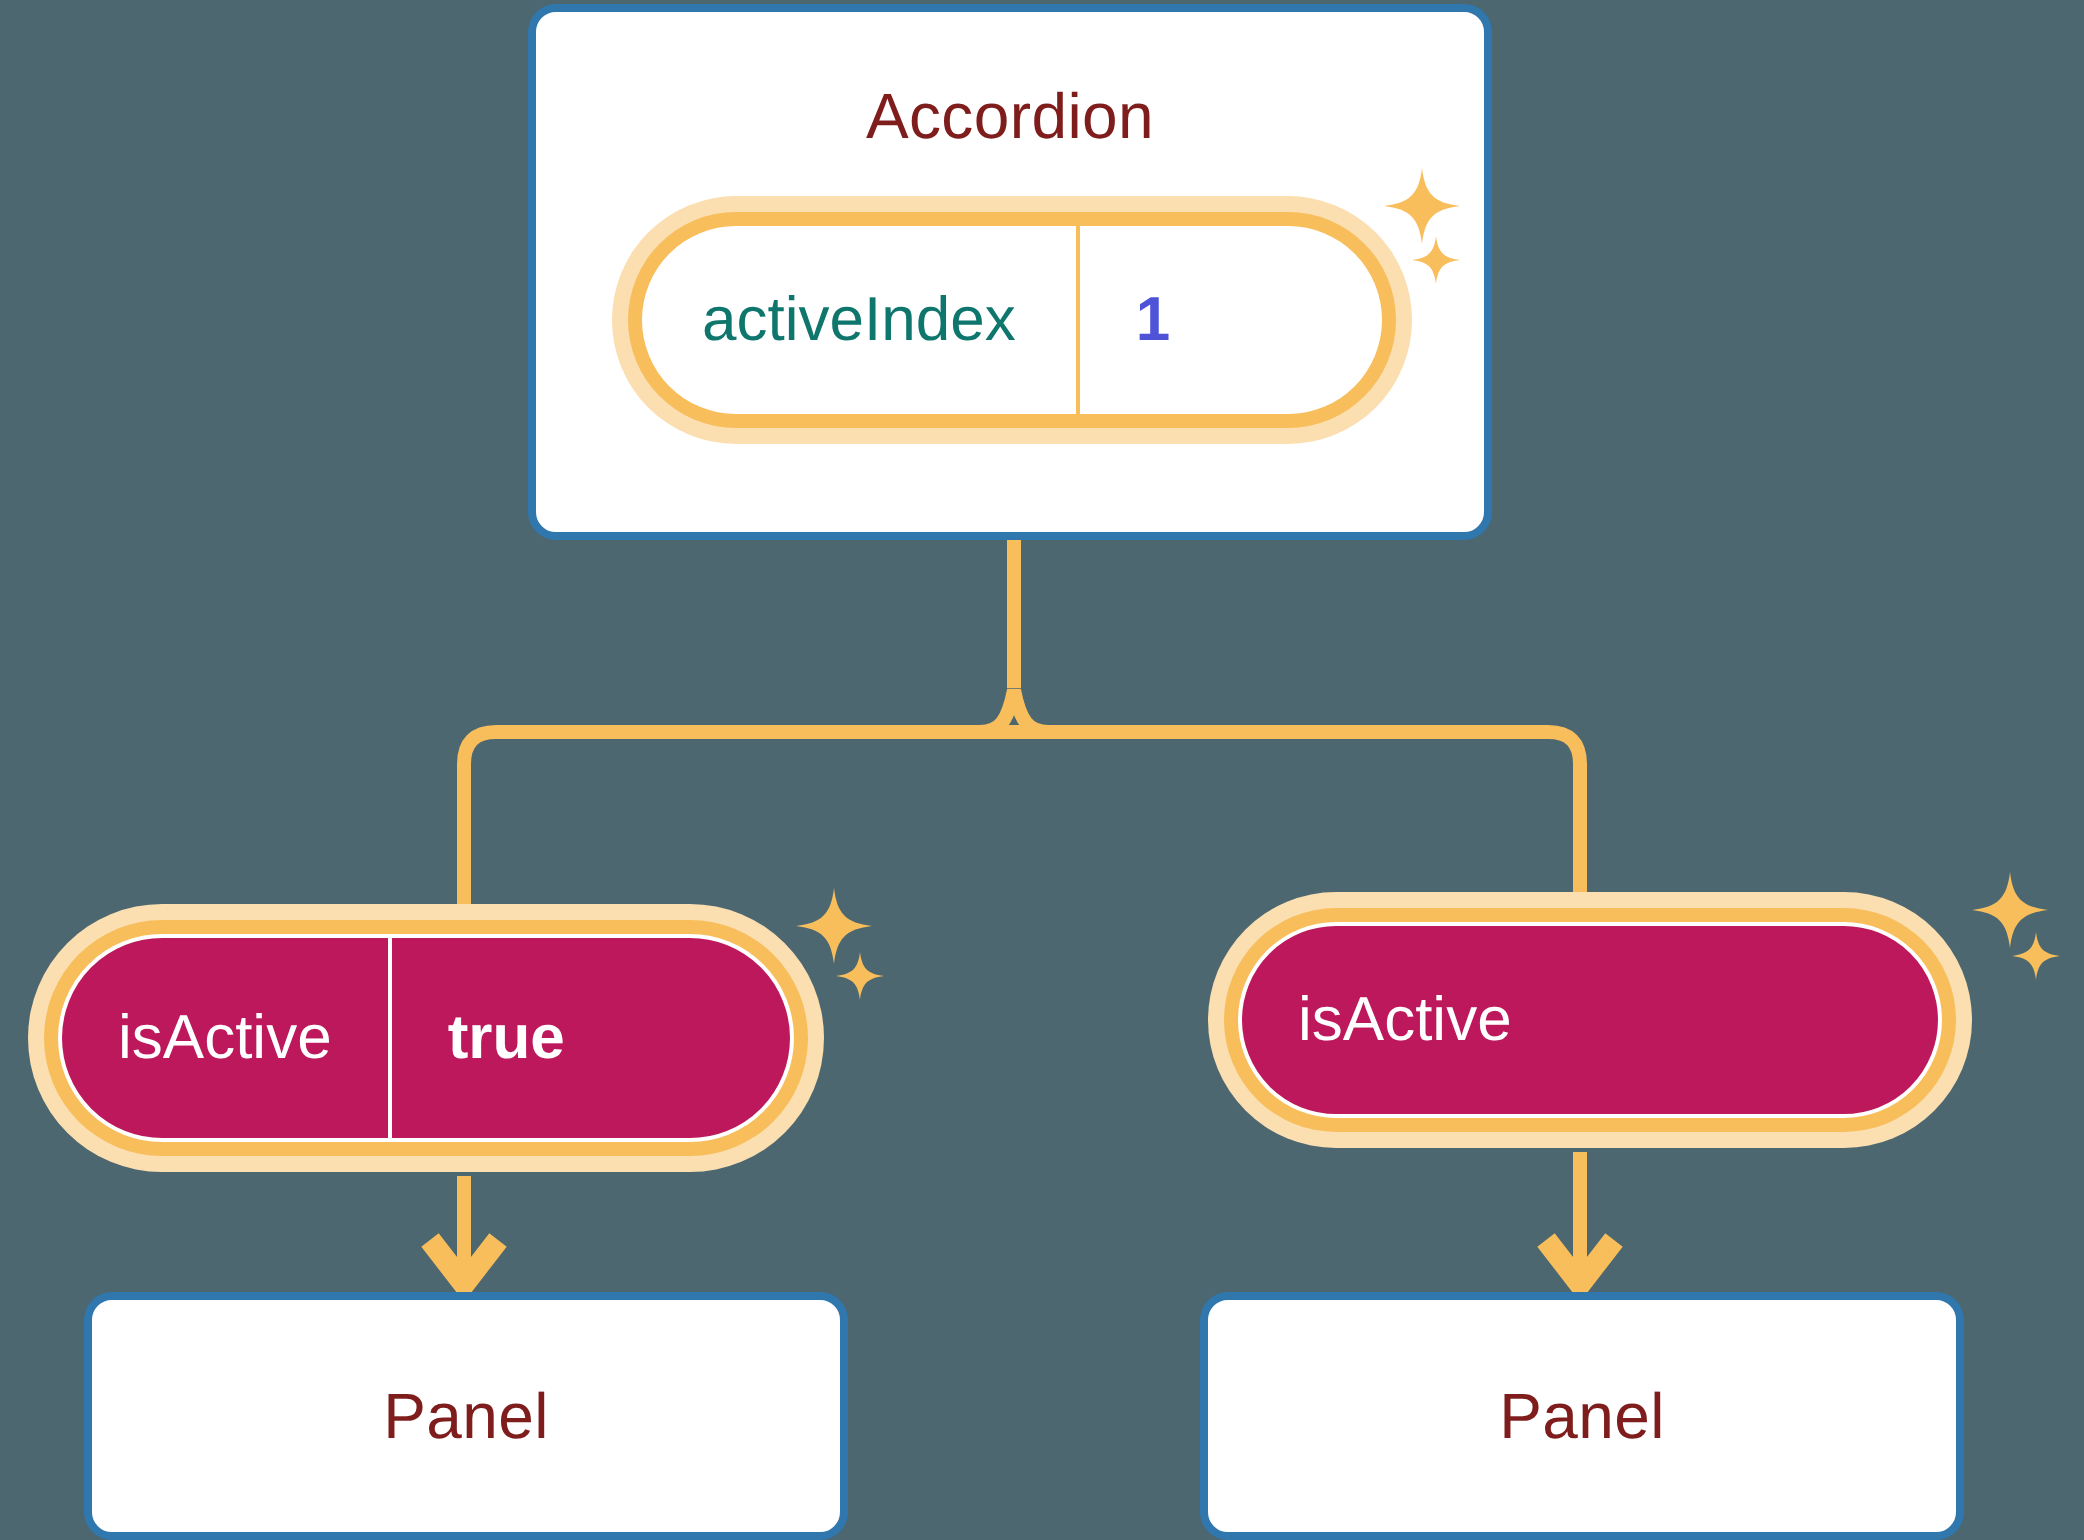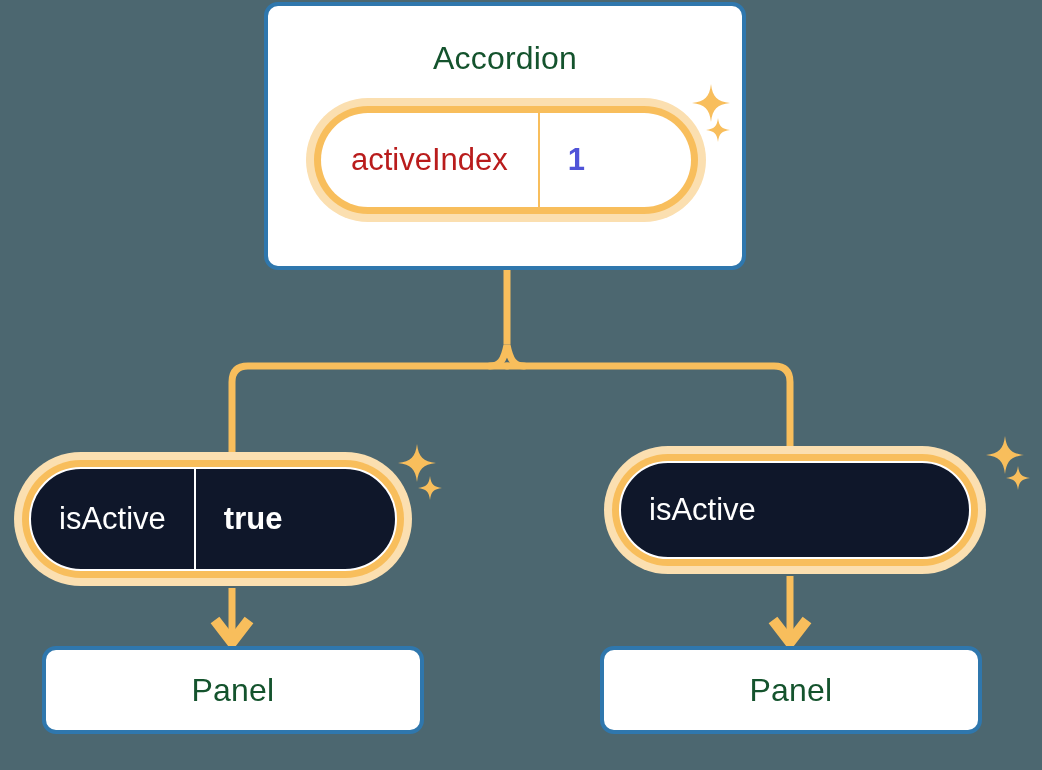--- a/index.html
+++ b/index.html
@@ -31,41 +31,41 @@
 
   
   .comp-card {
     position: absolute;
     background: #FFFFFF;
     border: 4px solid #2F77AD;
     border-radius: 14px;
     box-sizing: border-box;
   }
   .comp-title {
-    color: #14532d;
+    color: #7f1d1d;
     font-size: 32px;
     font-weight: 400;
     text-align: center;
     letter-spacing: 0.2px;
   }
 
   #accordion-card {
     left: 264px;
     top: 2px;
     width: 482px;
     height: 268px;
   }
   #accordion-card .comp-title {
     margin-top: 34px;
   }
 
   .panel-card {
     top: 646px;
     width: 382px;
-    height: 88px;
+    height: 124px;
     display: flex;
     align-items: center;
     justify-content: center;
   }
   #panel-left  { left: 42px; }
   #panel-right { left: 600px; }
   .panel-card .comp-title { margin: 0; }
 
   
   .pill {
@@ -98,36 +98,36 @@
     justify-content: center;
     box-sizing: border-box;
     white-space: nowrap;
   }
 
   
   .pill-light .pill-body {
     background: #FFFFFF;
   }
   .pill-light .pill-key {
-    color: #b91c1c;
+    color: #0f766e;
     font-size: 31px;
     font-weight: 400;
     padding: 0 30px;
   }
   .pill-light .pill-val {
     color: #4F53D8;
     font-size: 31px;
     font-weight: 700;
     border-left: 2px solid #F8BE5C;
     padding: 0 28px;
   }
 
   
   .pill-solid .pill-body {
-    background: #0f172a;
+    background: #be185d;
     border: 2px solid #FFFFFF;
   }
   .pill-solid .pill-key {
     color: #FFFFFF;
     font-size: 31px;
     font-weight: 400;
     padding: 0 28px;
   }
   .pill-solid .pill-val {
     color: #FFFFFF;

